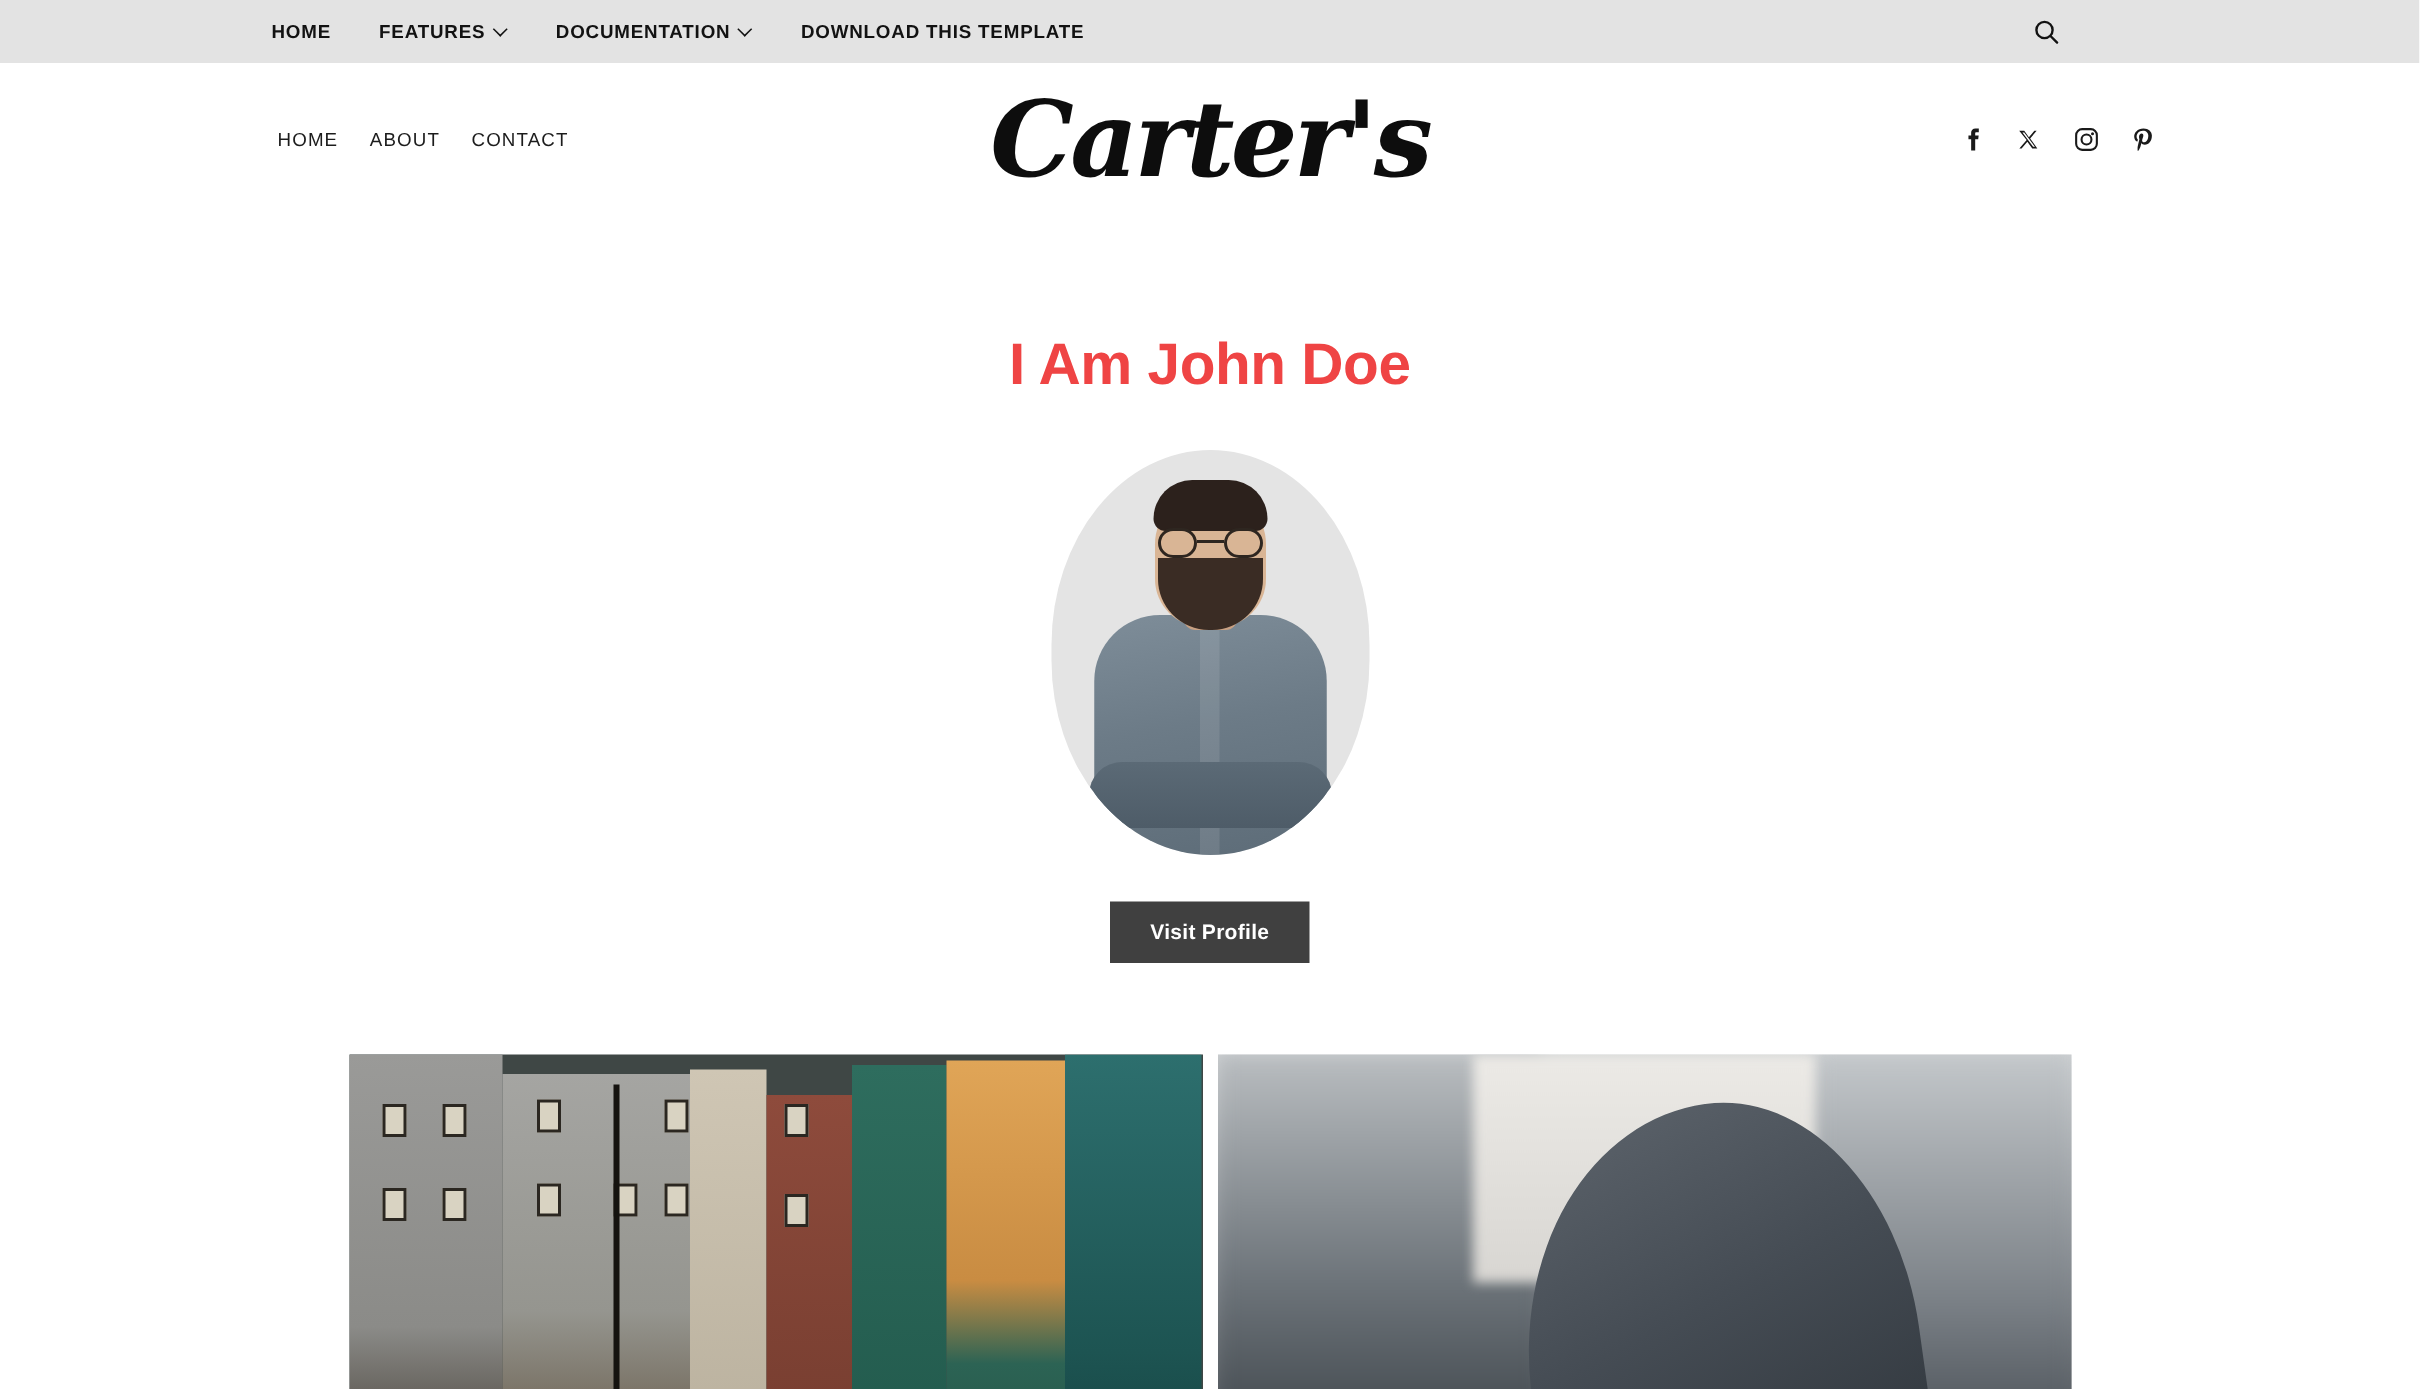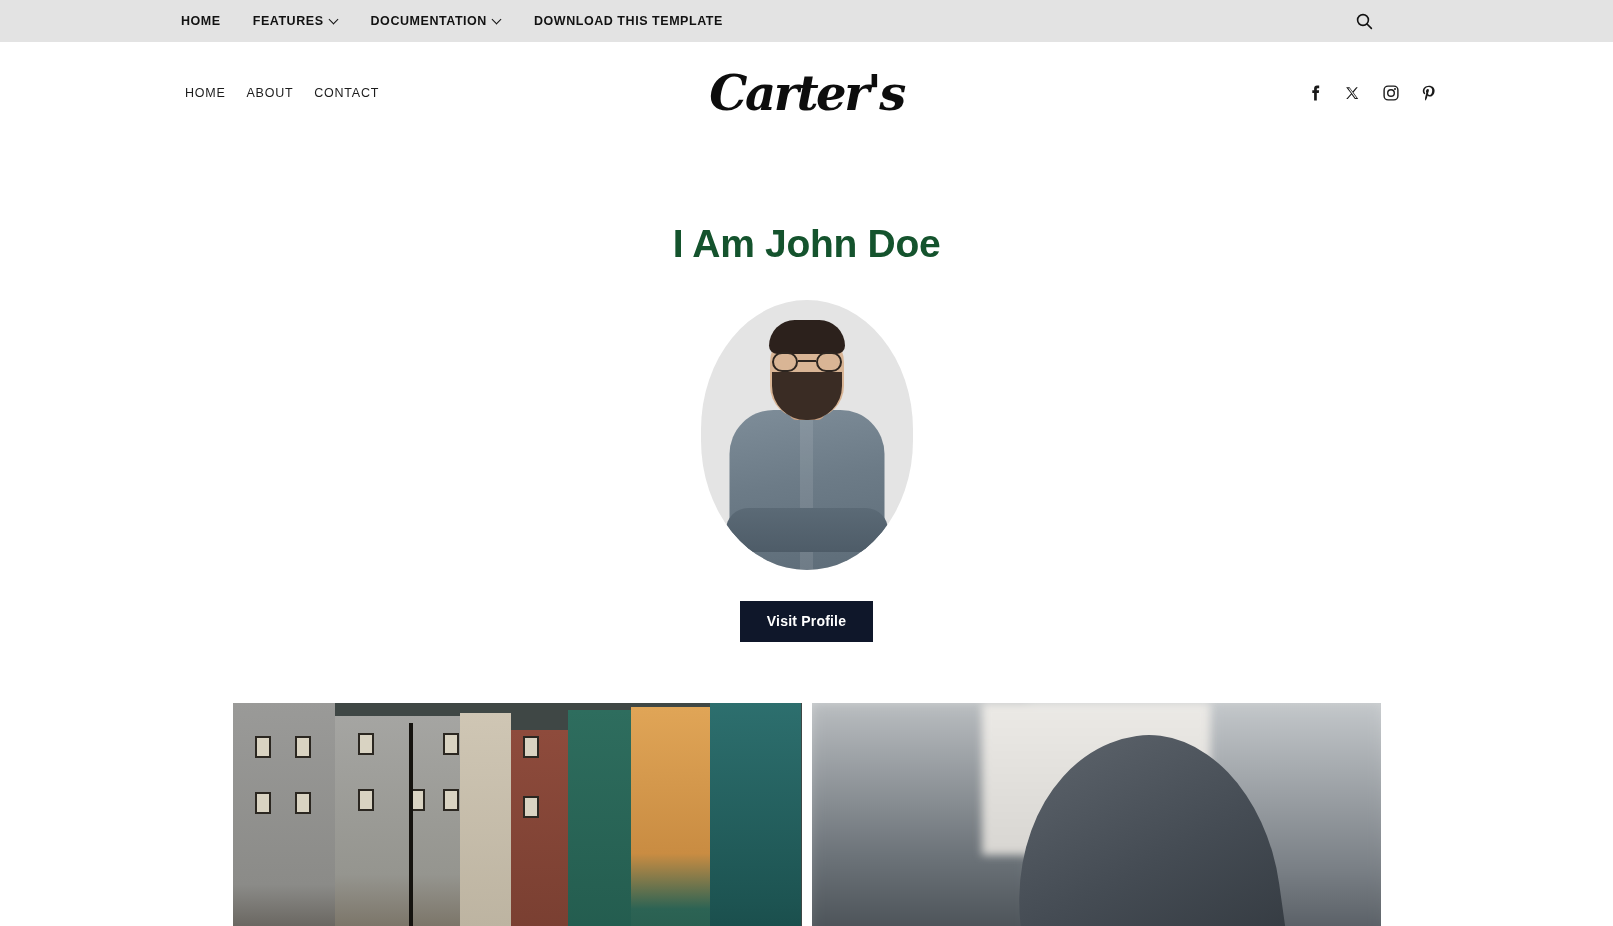--- a/index.html
+++ b/index.html
@@ -90,21 +90,21 @@
     white-space: nowrap;
   }
   .logo {
     position: absolute;
     left: 50%;
     top: 50%;
     transform: translate(-50%, -50%);
     font-family: "DejaVu Serif", serif;
     font-style: italic;
     font-weight: bold;
-    font-size: 48px;
+    font-size: 70px;
     color: #0d0d0d;
     letter-spacing: -2.5px;
     line-height: 1;
     cursor: pointer;
     white-space: nowrap;
   }
   .socials {
     position: absolute;
     right: 176px;
     display: flex;
@@ -122,21 +122,21 @@
   }
 
   
   .hero {
     padding-top: 78px;
     text-align: center;
   }
   .hero-title {
     font-size: 39px;
     font-weight: bold;
-    color: #14532d;
+    color: #ef4444;
     letter-spacing: -0.3px;
     margin: 0;
     line-height: 1.15;
   }
   .avatar-wrap {
     margin: 33px auto 0;
     width: 212px;
     height: 270px;
     position: relative;
   }
@@ -233,21 +233,21 @@
     margin: 23px auto 0;
     width: 505px;
     font-size: 13.5px;
     line-height: 1.85;
     color: #b0b0b0;
     letter-spacing: 0.1px;
   }
   .cta-wrap { margin-top: 31px; }
   .cta-button {
     display: inline-block;
-    background: #0f172a;
+    background: #404040;
     color: #ffffff;
     font-size: 14px;
     font-weight: bold;
     padding: 13px 27px;
     border: none;
     cursor: pointer;
     letter-spacing: 0.2px;
     line-height: 1.1;
     font-family: "Liberation Sans", sans-serif;
   }

